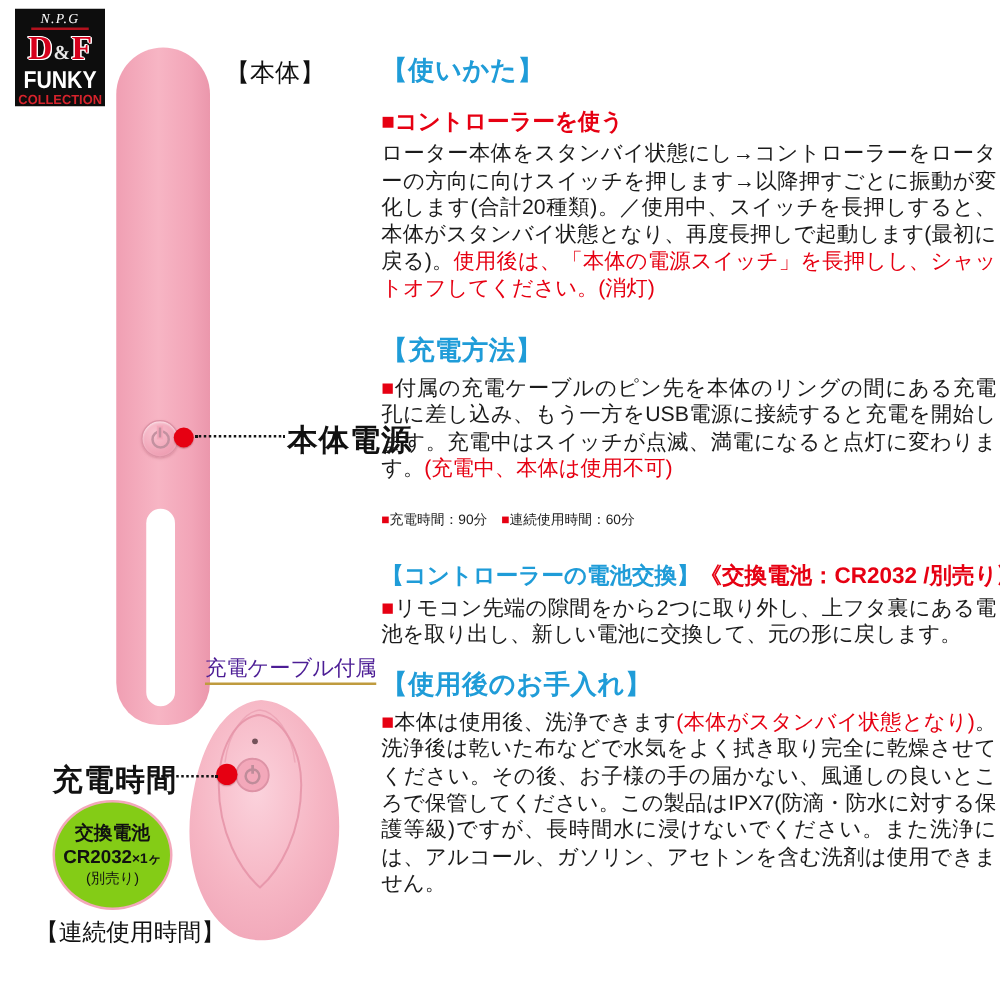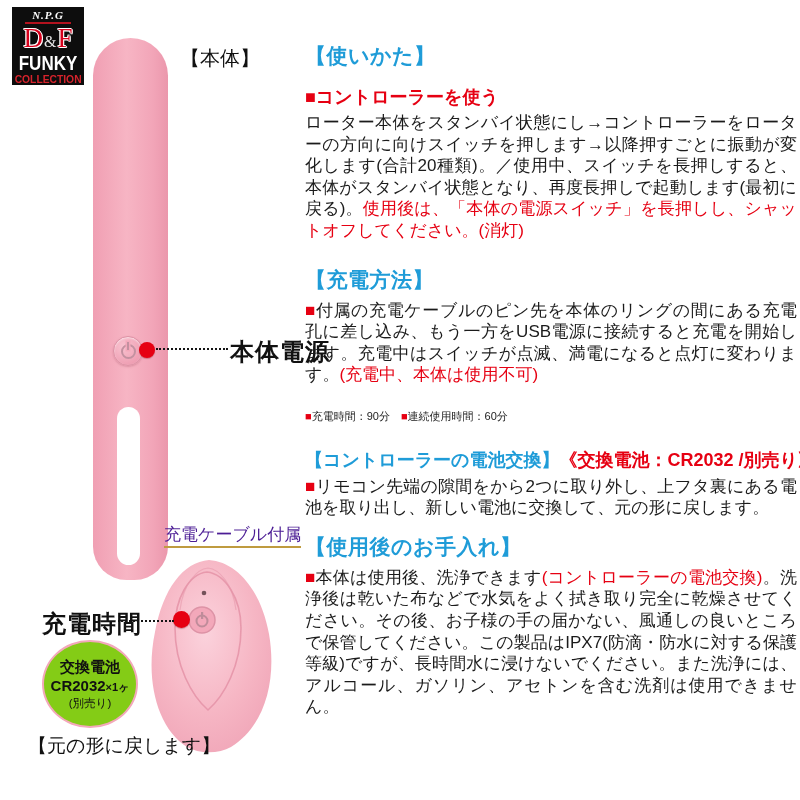--- a/index.html
+++ b/index.html
@@ -4,23 +4,23 @@
 <style>
   html,body { margin:0; padding:0; }
   body { font-family:"Liberation Sans","DejaVu Sans",sans-serif; background:#ffffff; }
   .page { position:relative; width:800px; height:800px; background:#ffffff; overflow:hidden; }
 
   
   .logo { position:absolute; left:12px; top:7px; width:72px; height:78px;
           background:#0d0d0d; color:#fff; text-align:center; padding:3px 2px 2px;
           box-sizing:border-box; }
   .logo-npg { font-family:"Liberation Serif","DejaVu Serif",serif; font-style:italic;
-              font-weight:700; font-size:11px; line-height:11px; letter-spacing:1px; }
+              font-weight:400; font-size:11px; line-height:11px; letter-spacing:1px; }
   .logo-rule { width:46px; height:2px; background:#b3121e; margin:1px auto 1px; }
-  .logo-df { line-height:26px; font-family:"Liberation Serif","DejaVu Serif",serif; font-weight:400; }
+  .logo-df { line-height:26px; font-family:"Liberation Serif","DejaVu Serif",serif; font-weight:700; }
   .df-letter { font-size:27px; color:#d6001c;
                text-shadow:1px 0 #fff,-1px 0 #fff,0 1px #fff,0 -1px #fff,1px 1px #fff,-1px -1px #fff; }
   .df-amp { font-size:16px; color:#e8e8e8; margin:0 1px; }
   .logo-funky { font-size:17px; font-weight:700; letter-spacing:0px; color:#ffffff;
                 line-height:18px; transform:scaleY(1.15); }
   .logo-collection { font-size:10.5px; font-weight:700; color:#d6232c; line-height:12px;
                      transform:scaleX(.98); }
 
   
   .device { position:absolute; left:93px; top:38px; width:75px; height:542px;
@@ -114,31 +114,31 @@
   </svg>
   <div class="red-dot" style="left:173px;top:611px;width:17px;height:17px;"></div>
   <div class="leader" style="left:118px;top:620px;width:56px;"></div>
   <div class="callout" style="left:42px;top:608px;">充電時間</div>
 
   <div class="badge">
     <div class="badge-title">交換電池</div>
     <div class="badge-model"><span>CR2032</span><span class="badge-qty">×1ヶ</span></div>
     <div class="badge-note">(別売り)</div>
   </div>
-  <div class="ctrl-label">【元の形に戻します】</div>
+  <div class="ctrl-label">【連続使用時間】</div>
 
   <div class="col">
     <div class="h-blue">【使いかた】</div>
     <div class="h-sub">■コントローラーを使う</div>
     <p class="p"><span class="seg-black">ローター本体をスタンバイ状態にし→コントローラーをローターの方向に向けスイッチを押します→以降押すごとに振動が変化します(合計20種類)。／使用中、スイッチを長押しすると、本体がスタンバイ状態となり、再度長押しで起動します(最初に戻る)。</span><span class="seg-red">使用後は、「本体の電源スイッチ」を長押しし、シャットオフしてください。(消灯)</span></p>
 
     <div class="h-blue mt1">【充電方法】</div>
     <p class="p"><span class="seg-red">■</span><span class="seg-black">付属の充電ケーブルのピン先を本体のリングの間にある充電孔に差し込み、もう一方をUSB電源に接続すると充電を開始します。充電中はスイッチが点滅、満電になると点灯に変わります。</span><span class="seg-red">(充電中、本体は使用不可)</span></p>
     <p class="p-times"><span class="seg-red">■</span><span class="seg-black">充電時間：90分</span><span class="seg-black">　</span><span class="seg-red">■</span><span class="seg-black">連続使用時間：60分</span></p>
 
     <div class="h-mixed"><span class="seg-blue">【コントローラーの電池交換】</span><span class="seg-red">《交換電池：CR2032 /別売り》</span></div>
     <p class="p"><span class="seg-red">■</span><span class="seg-black">リモコン先端の隙間をから2つに取り外し、上フタ裏にある電池を取り出し、新しい電池に交換して、元の形に戻します。</span></p>
 
     <div class="h-blue mt2">【使用後のお手入れ】</div>
-    <p class="p"><span class="seg-red">■</span><span class="seg-black">本体は使用後、洗浄できます</span><span class="seg-red">(コントローラーの電池交換)</span><span class="seg-black">。洗浄後は乾いた布などで水気をよく拭き取り完全に乾燥させてください。その後、お子様の手の届かない、風通しの良いところで保管してください。この製品はIPX7(防滴・防水に対する保護等級)ですが、長時間水に浸けないでください。また洗浄には、アルコール、ガソリン、アセトンを含む洗剤は使用できません。</span></p>
+    <p class="p"><span class="seg-red">■</span><span class="seg-black">本体は使用後、洗浄できます</span><span class="seg-red">(本体がスタンバイ状態となり)</span><span class="seg-black">。洗浄後は乾いた布などで水気をよく拭き取り完全に乾燥させてください。その後、お子様の手の届かない、風通しの良いところで保管してください。この製品はIPX7(防滴・防水に対する保護等級)ですが、長時間水に浸けないでください。また洗浄には、アルコール、ガソリン、アセトンを含む洗剤は使用できません。</span></p>
   </div>
 
 </div>
 
 </body></html>

